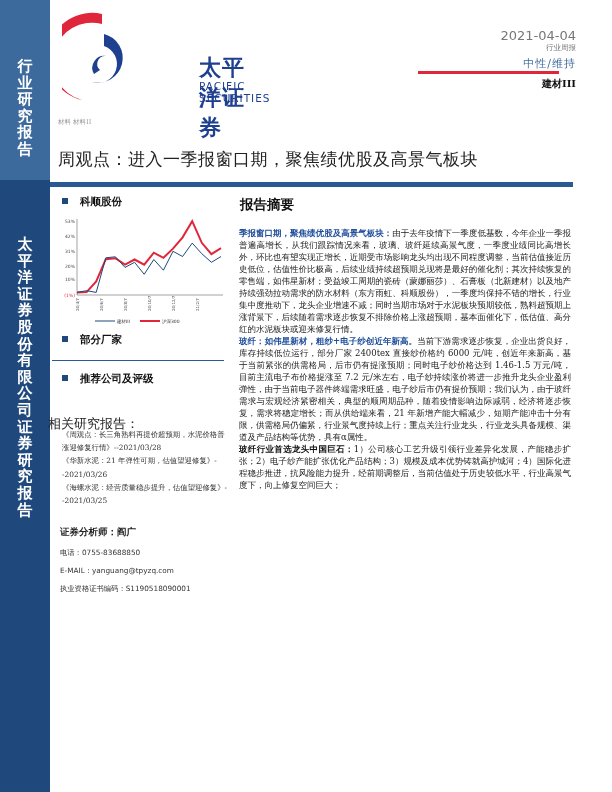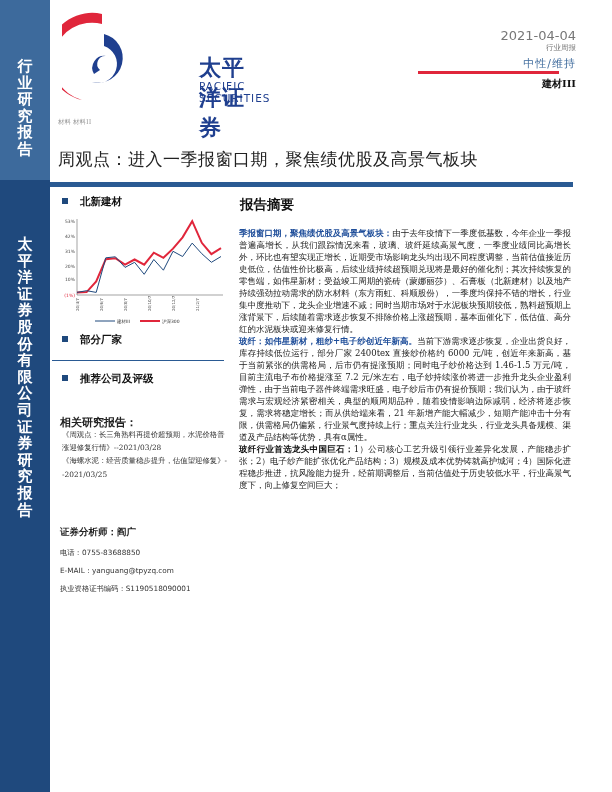--- a/index.html
+++ b/index.html
@@ -34,21 +34,21 @@
   .title-rule { position: absolute; left: 50px; top: 182px; width: 523px; height: 5px; background: #2a5a93; }
 
   
   .section-head { position: absolute; left: 62px; font-size: 10.5px; font-weight: bold; color: #111; }
   .sq { display: inline-block; width: 6px; height: 6px; background: #1f497d; margin-right: 12px; vertical-align: middle; position: relative; top: -1px; }
   .left-rule { position: absolute; left: 52px; top: 360px; width: 172px; height: 1px; background: #2a5a93; }
 
   .chart { position: absolute; left: 55px; top: 213px; width: 170px; height: 115px; }
   .chart svg { width: 170px; height: 115px; }
 
-  .related-title { position: absolute; left: 60px; top: 415px; font-size: 11px; font-weight: bold; }
+  .related-title { position: absolute; left: 48px; top: 415px; font-size: 13px; font-weight: normal; }
   .related-list { position: absolute; left: 62px; top: 428px; width: 168px; font-size: 7.4px; line-height: 13.2px; color: #333; }
   .related-list .ri { margin-bottom: 0; }
   .analyst { position: absolute; left: 60px; top: 526px; font-size: 9.5px; font-weight: bold; }
   .contact { position: absolute; left: 60px; font-size: 7.3px; color: #333; font-family: "DejaVu Sans", sans-serif; }
 
   
   .summary-title { position: absolute; left: 240px; top: 196px; font-size: 13.5px; font-weight: bold; color: #111; text-align: center; }
   .summary-body { position: absolute; left: 239px; top: 227px; width: 332px; font-size: 8.5px; line-height: 12px; color: #222; text-align: justify; }
   .summary-body p { margin: 0; }
   .hl-blue { color: #1f4e9a; font-weight: bold; }
@@ -101,21 +101,21 @@
 <div class="hdr-type">行业周报</div>
 <div class="hdr-rating">中性/维持</div>
 <div class="hdr-redline"></div>
 <div class="hdr-sector">建材III</div>
 
 <div class="breadcrumb">材料 材料II</div>
 <div class="title">周观点：进入一季报窗口期，聚焦绩优股及高景气板块</div>
 <div class="title-rule"></div>
 
 <div class="section-head" style="top:195px;">
-  <span class="sq"></span><span>北新建材</span>
+  <span class="sq"></span><span>科顺股份</span>
 </div>
 
 <div class="chart">
   <svg viewBox="0 0 170 115" id="chart-svg">
     <g font-family="DejaVu Sans, sans-serif" font-size="4.5" fill="#444" id="yticks">
         <text x="20" y="83.5" text-anchor="end" fill="#e0263b">(1%)</text>
         <text x="20" y="68.42592592592592" text-anchor="end">10%</text>
         <text x="20" y="54.72222222222222" text-anchor="end">20%</text>
         <text x="20" y="39.64814814814815" text-anchor="end">31%</text>
         <text x="20" y="24.574074074074076" text-anchor="end">42%</text>
@@ -146,20 +146,21 @@
   <span class="sq"></span><span>部分厂家</span>
 </div>
 <div class="left-rule"></div>
 <div class="section-head" style="top:372px;">
   <span class="sq"></span><span>推荐公司及评级</span>
 </div>
 
 <div class="related-title">相关研究报告：</div>
 <div class="related-list">
   <div class="ri">《周观点：长三角熟料再提价超预期，水泥价格普涨迎修复行情》--2021/03/28</div>
+  <div class="ri">《华新水泥：21 年弹性可期，估值望迎修复》--2021/03/26</div>
   <div class="ri">《海螺水泥：经营质量稳步提升，估值望迎修复》--2021/03/25</div>
 </div>
 
 <div class="analyst">证券分析师：阎广</div>
 <div class="contact" style="top:548px;">电话：0755-83688850</div>
 <div class="contact" style="top:566px;">E-MAIL：yanguang@tpyzq.com</div>
 <div class="contact" style="top:584px;">执业资格证书编码：S1190518090001</div>
 
 <div class="summary-title">报告摘要</div>
 <div class="summary-body">

